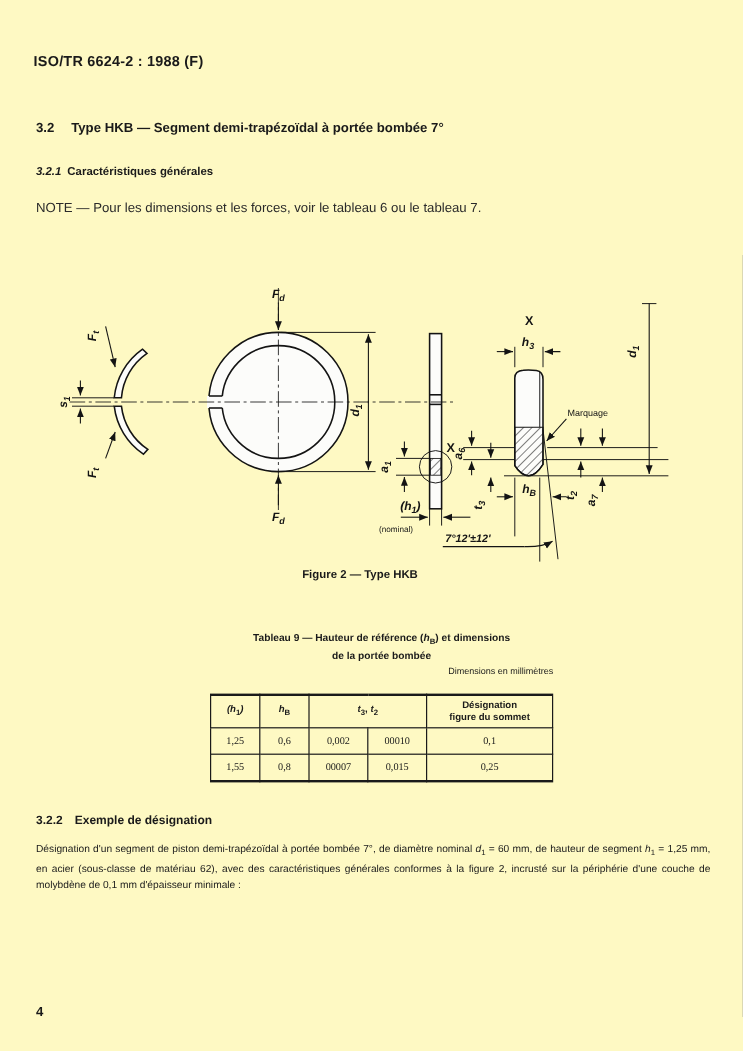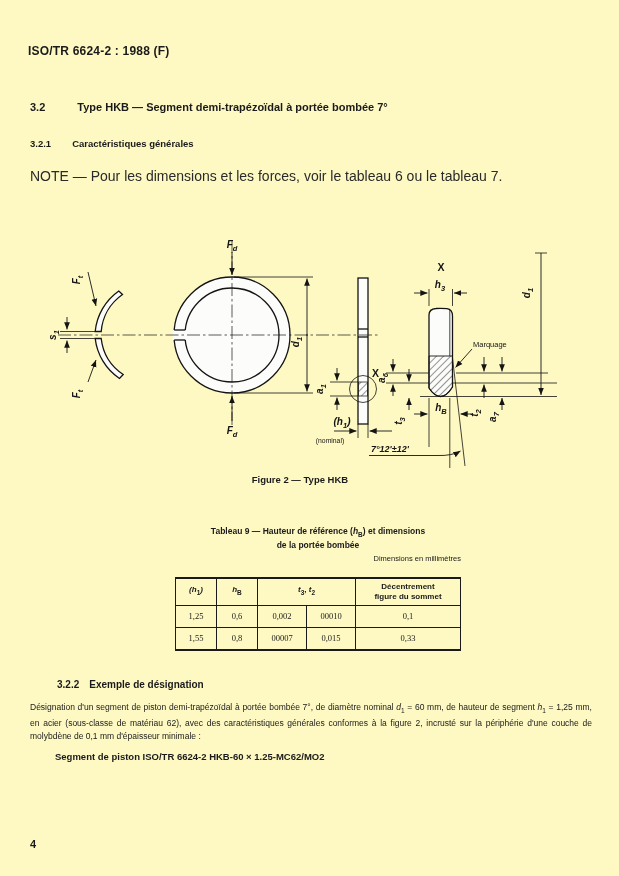--- a/index.html
+++ b/index.html
@@ -1,38 +1,38 @@
 <!DOCTYPE html>
 <html><head>
 <meta charset="utf-8">
 <style>
   html,body{margin:0;padding:0;background:#9a9a9a;}
   #page{position:relative;width:619px;height:876px;background:#fef9c3;margin:0 auto;
         font-family:"Liberation Sans",sans-serif;color:#1a1a1a;overflow:hidden;}
   .abs{position:absolute;}
   #doc-header{left:28px;top:44px;font-size:12px;font-weight:bold;letter-spacing:.2px;}
   #sec32{left:30px;top:101px;font-size:11px;font-weight:bold;}
-  #sec32 .num{margin-right:32px;}
+  #sec32 .num{margin-right:14px;}
   #sec321{left:30px;top:138px;font-size:9.5px;font-weight:bold;}
-  #sec321 .num{margin-right:21px;}
-  #note{left:30px;top:168px;font-size:14px;color:#2a2a2a;}
+  #sec321 .num{margin-right:5px;font-style:italic;}
+  #note{left:30px;top:168px;font-size:11px;color:#2a2a2a;}
   #fig-caption{left:0;top:474px;width:600px;text-align:center;font-size:9.5px;font-weight:bold;}
   #tbl-wrap{left:175px;top:526px;width:286px;}
   #tbl-title{text-align:center;font-size:8.5px;font-weight:bold;line-height:11px;}
   #tbl-units{text-align:right;font-size:7.5px;margin-top:3px;margin-bottom:14px;}
   table{border-collapse:collapse;width:286px;table-layout:fixed;}
   th,td{border:1px solid #1a1a1a;font-size:8.5px;text-align:center;padding:0;}
   thead th{font-weight:bold;font-size:8px;height:26px;line-height:10px;}
   tbody td{height:21px;font-family:Liberation Serif, serif;}
   table{border-top:2px solid #1a1a1a;border-bottom:2px solid #1a1a1a;}
   .c1{width:40px}.c2{width:40px}.c3{width:55px}.c4{width:45px}.c5{width:104px}
   sub{font-size:6.5px;}
   .ivar{font-style:italic;}
   #sec322{left:30px;top:679px;font-size:10px;font-weight:bold;}
-  #sec322 .num{margin-right:10px;margin-left:27px;}
+  #sec322 .num{margin-right:10px;}
   #example-p{left:30px;top:701px;width:562px;font-size:8.5px;line-height:13.2px;text-align:justify;}
   #designation{left:55px;top:751px;font-size:9.5px;font-weight:bold;}
   #page-num{left:30px;top:838px;font-size:11px;font-weight:bold;}
   
   svg text{fill:#141414;}
   .vlbl{font:italic bold 10px "Liberation Sans",sans-serif;}
   .vlbl .sub{font-size:7.5px;}
   .plain{font:7.5px "Liberation Sans",sans-serif;}
   .xlbl{font:bold 10.5px "Liberation Sans",sans-serif;}
   .anglbl{font:italic bold 9px "Liberation Sans",sans-serif;}
@@ -185,47 +185,46 @@
       <span>Tableau 9 — Hauteur de référence (</span><span class="ivar">h</span><sub>B</sub><span>) et dimensions</span><br>
       <span>de la portée bombée</span>
     </div>
     <div id="tbl-units">Dimensions en millimètres</div>
     <table>
       <thead>
         <tr>
           <th class="c1"><span class="ivar">(h</span><sub>1</sub><span class="ivar">)</span></th>
           <th class="c2"><span class="ivar">h</span><sub>B</sub></th>
           <th colspan="2"><span class="ivar">t</span><sub>3</sub><span>, </span><span class="ivar">t</span><sub>2</sub></th>
-          <th class="c5"><span>Décentrement</span><br><span>figure du sommet</span></th>
+          <th class="c5"><span>Désignation</span><br><span>figure du sommet</span></th>
         </tr>
       </thead>
       <tbody>
         <tr>
           <td class="c1">1,25</td>
           <td class="c2">0,6</td>
           <td class="c3">0,002</td>
           <td class="c4">00010</td>
           <td class="c5">0,1</td>
         </tr>
         <tr>
           <td class="c1">1,55</td>
           <td class="c2">0,8</td>
           <td class="c3">00007</td>
           <td class="c4">0,015</td>
-          <td class="c5">0,33</td>
+          <td class="c5">0,25</td>
         </tr>
       </tbody>
     </table>
   </div>
 
   <div class="abs" id="sec322">
     <span class="num">3.2.2</span><span>Exemple de désignation</span>
   </div>
 
   <div class="abs" id="example-p">
     <span>Désignation d'un segment de piston demi-trapézoïdal à portée bombée 7°, de diamètre nominal </span><span class="ivar">d</span><sub>1</sub><span> = 60 mm, de hauteur de segment </span><span class="ivar">h</span><sub>1</sub><span> = 1,25 mm, en acier (sous-classe de matériau 62), avec des caractéristiques générales conformes à la figure 2, incrusté sur la périphérie d'une couche de molybdène de 0,1 mm d'épaisseur minimale :</span>
   </div>
 
-  <div class="abs" id="designation">Segment de piston ISO/TR 6624-2 HKB-60 × 1.25-MC62/MO2</div>
 
   <div class="abs" id="page-num">4</div>
 
 </div>
 
 </body></html>

